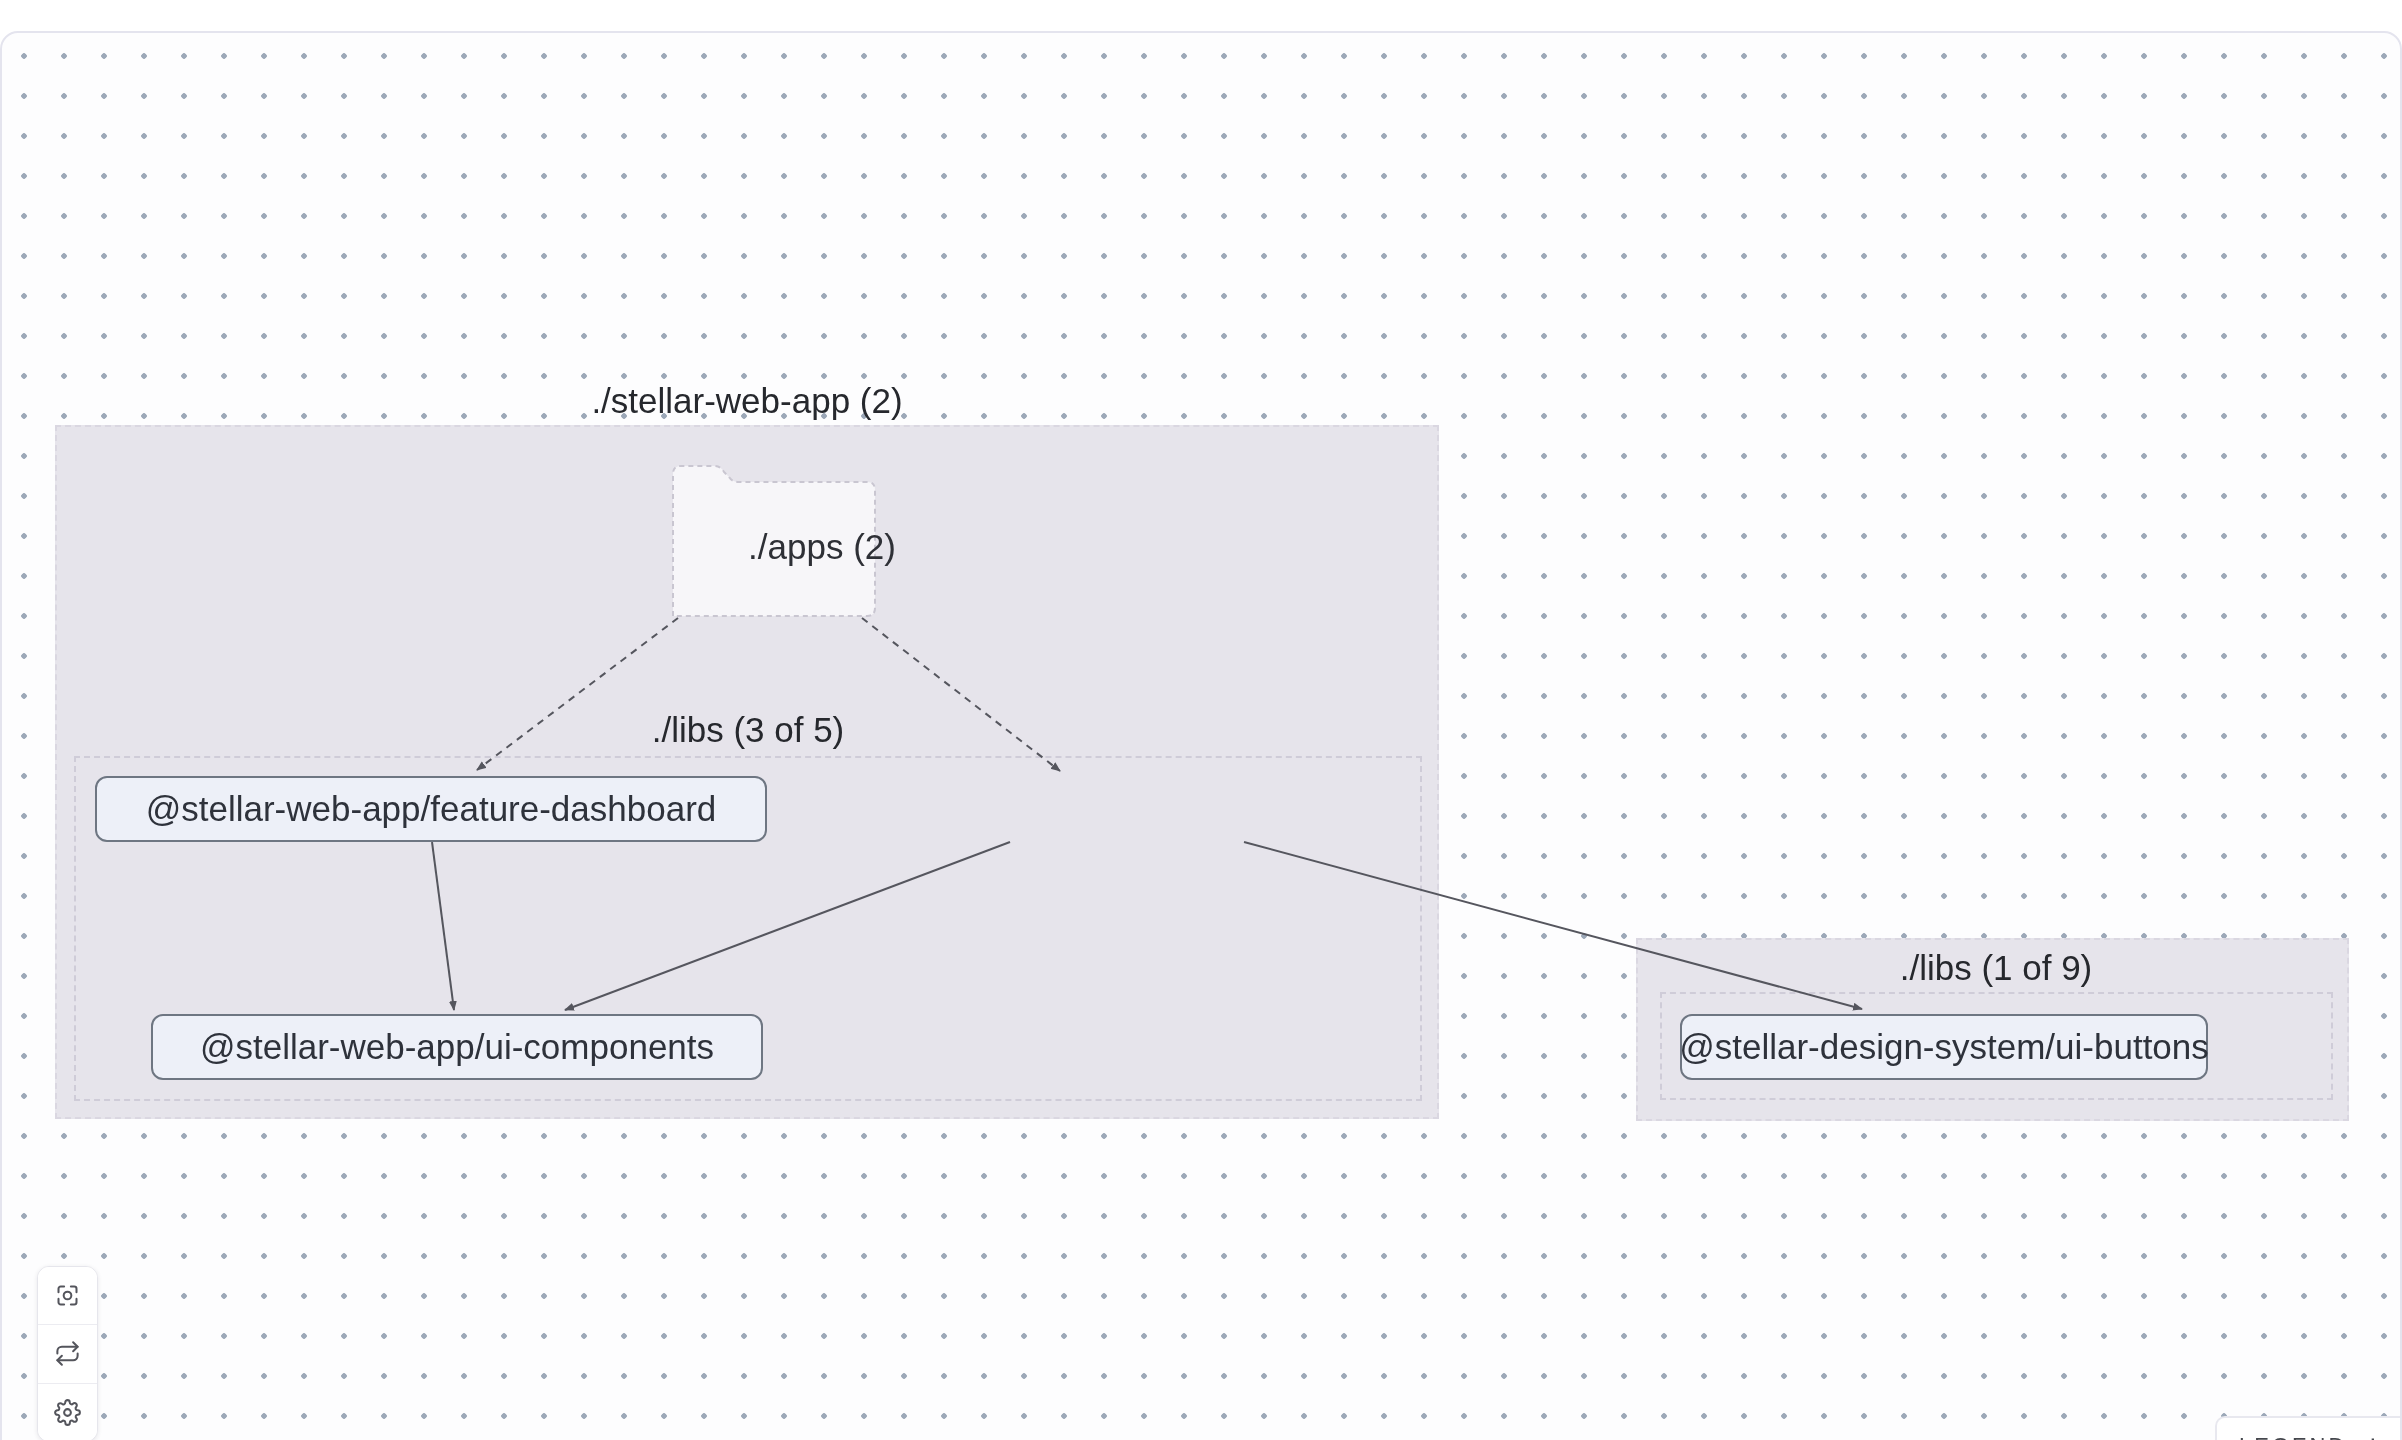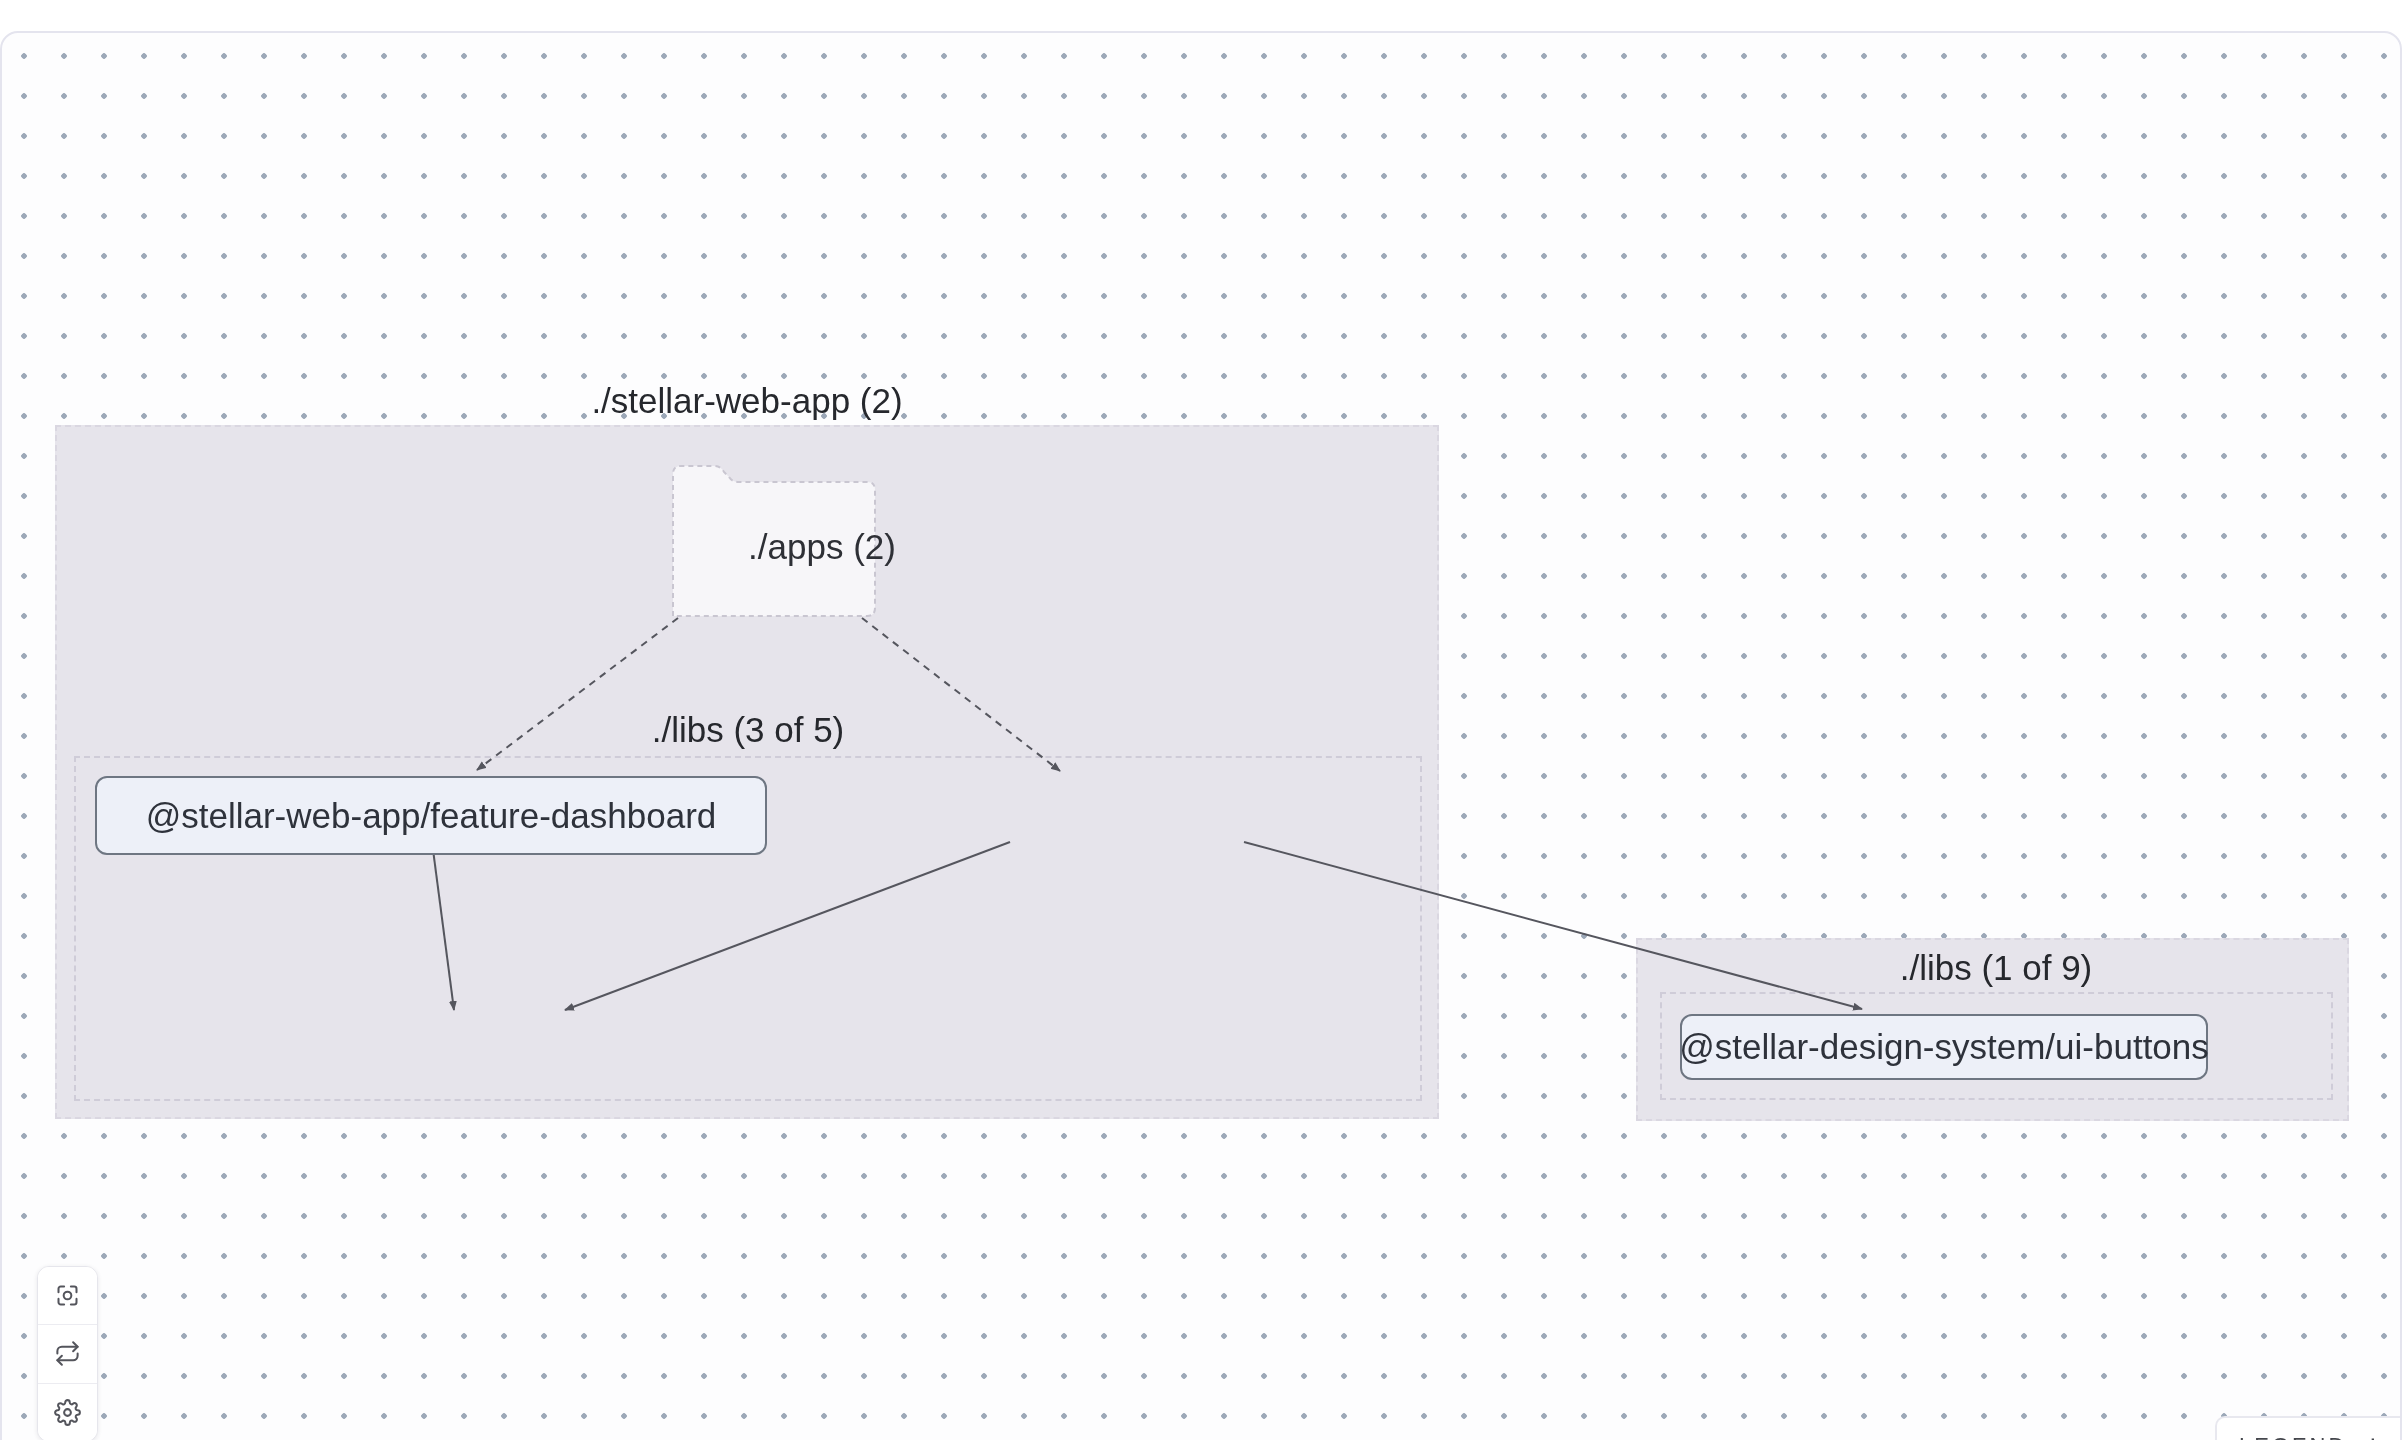--- a/index.html
+++ b/index.html
@@ -72,22 +72,25 @@
   </svg>
 
   <div class="glabel" style="left:745px;top:346px;">./stellar-web-app (2)</div>
   <div class="glabel" style="left:746px;top:675px;">./libs (3 of 5)</div>
   <div class="glabel" style="left:1994px;top:913px;">./libs (1 of 9)</div>
 
   <div class="folder-hit" style="left:671px;top:433px;width:202px;height:150px;padding-left:48px;">
     <span class="flabel">./apps (2)</span>
   </div>
 
-  <div class="node" style="left:93px;top:743px;width:672px;height:79px;">
+  <div class="node" style="left:93px;top:743px;width:672px;height:66px;">
     <span>@stellar-web-app/feature-dashboard</span>
+  </div>
+  <div class="node" style="left:149px;top:981px;width:612px;height:66px;">
+    <span>@stellar-web-app/ui-components</span>
   </div>
   <div class="node" style="left:1678px;top:981px;width:528px;height:66px;">
     <span>@stellar-design-system/ui-buttons</span>
   </div>
 
   <div class="toolbar">
     <button title="">
       <svg width="27" height="27" viewBox="0 0 24 24">
         <path d="M4 9 V6 a2 2 0 0 1 2 -2 h3"></path>
         <path d="M15 4 h3 a2 2 0 0 1 2 2 v3"></path>

